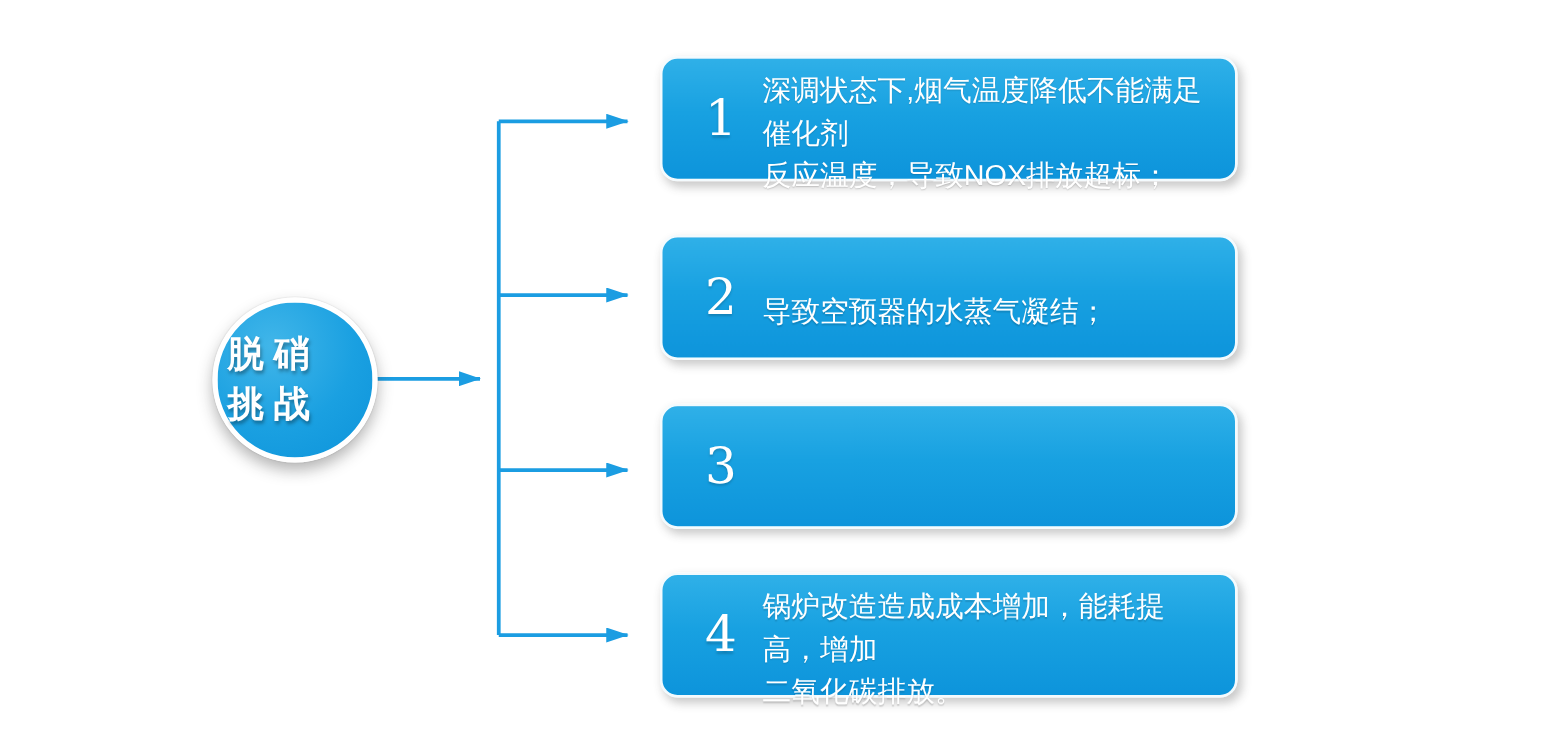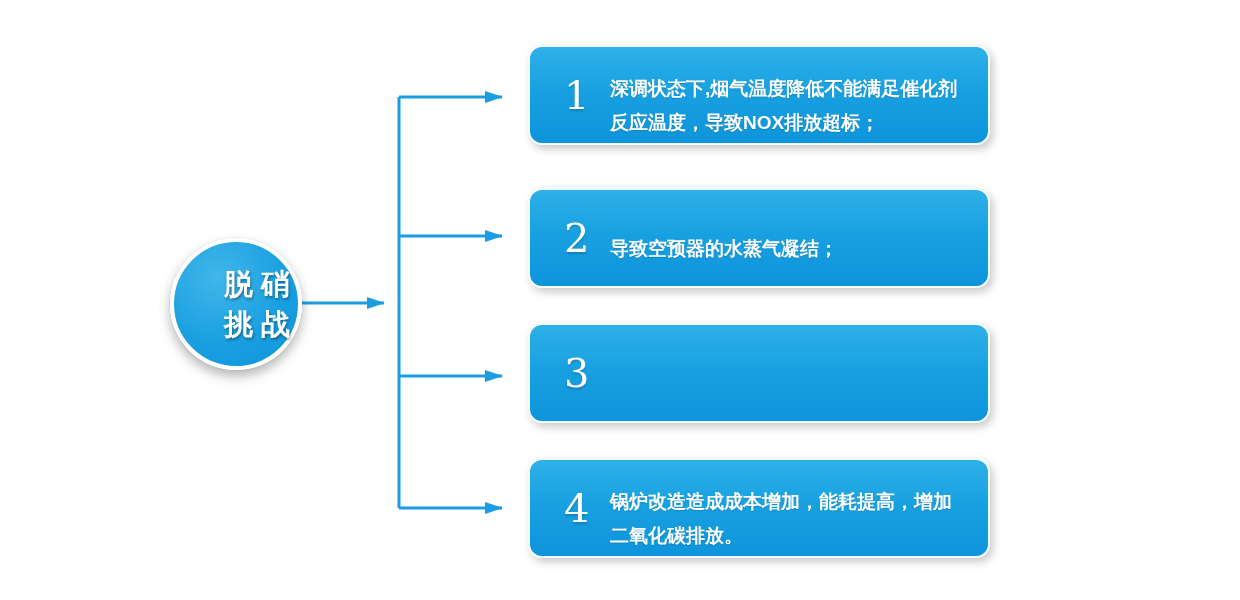--- a/index.html
+++ b/index.html
@@ -9,21 +9,21 @@
     font-family:"Liberation Sans","DejaVu Sans",sans-serif;
   }
   .connector{position:absolute;left:0;top:0;pointer-events:none;}
   .hub{
     position:absolute;left:170px;top:238px;width:132px;height:132px;
     border-radius:50%;
     background:radial-gradient(circle at 35% 28%, #41b6e9 0%, #1aa0e1 55%, #0d93da 100%);
     border:4px solid #ffffff;
     box-sizing:border-box;
     box-shadow:0 6px 12px rgba(40,40,40,.35), 0 0 0 1px rgba(0,0,0,.04);
-    display:flex;flex-direction:column;align-items:flex-end;justify-content:center;
+    display:flex;flex-direction:column;align-items:flex-start;justify-content:center;
     color:#fff;font-weight:bold;font-size:29px;line-height:40px;
     text-shadow:1px 2px 3px rgba(0,0,0,.35);
   }
   .hub .line{letter-spacing:8px;padding-left:8px;white-space:nowrap;}
   .card{
     position:absolute;left:528px;width:462px;height:100px;
     border-radius:14px;box-sizing:border-box;
     background:linear-gradient(180deg,#2fb0e8 0%,#18a1e1 45%,#0d94db 100%);
     border:2px solid rgba(255,255,255,.95);
     box-shadow:3px 4px 8px rgba(60,60,60,.28);
@@ -33,21 +33,21 @@
   }
   .card .num{
     flex:0 0 46px;
     font-family:"DejaVu Serif","Liberation Serif",serif;
     font-size:40px;font-weight:400;line-height:1;
     text-shadow:0 2px 2px rgba(0,0,0,.18);
     text-align:left;
   }
   .card .txt{
     flex:1;
-    font-size:19px;font-weight:bold;line-height:34px;
+    font-size:23px;font-weight:normal;line-height:34px;
     white-space:pre-line;
     text-shadow:0 1px 1px rgba(0,0,0,.15);
     margin-top:22px;
   }
   .card1{top:45px;}  .card2{top:188px;}  .card3{top:323px;}  .card4{top:458px;}
 </style>
 </head>
 <body>
 
 <div class="canvas">

